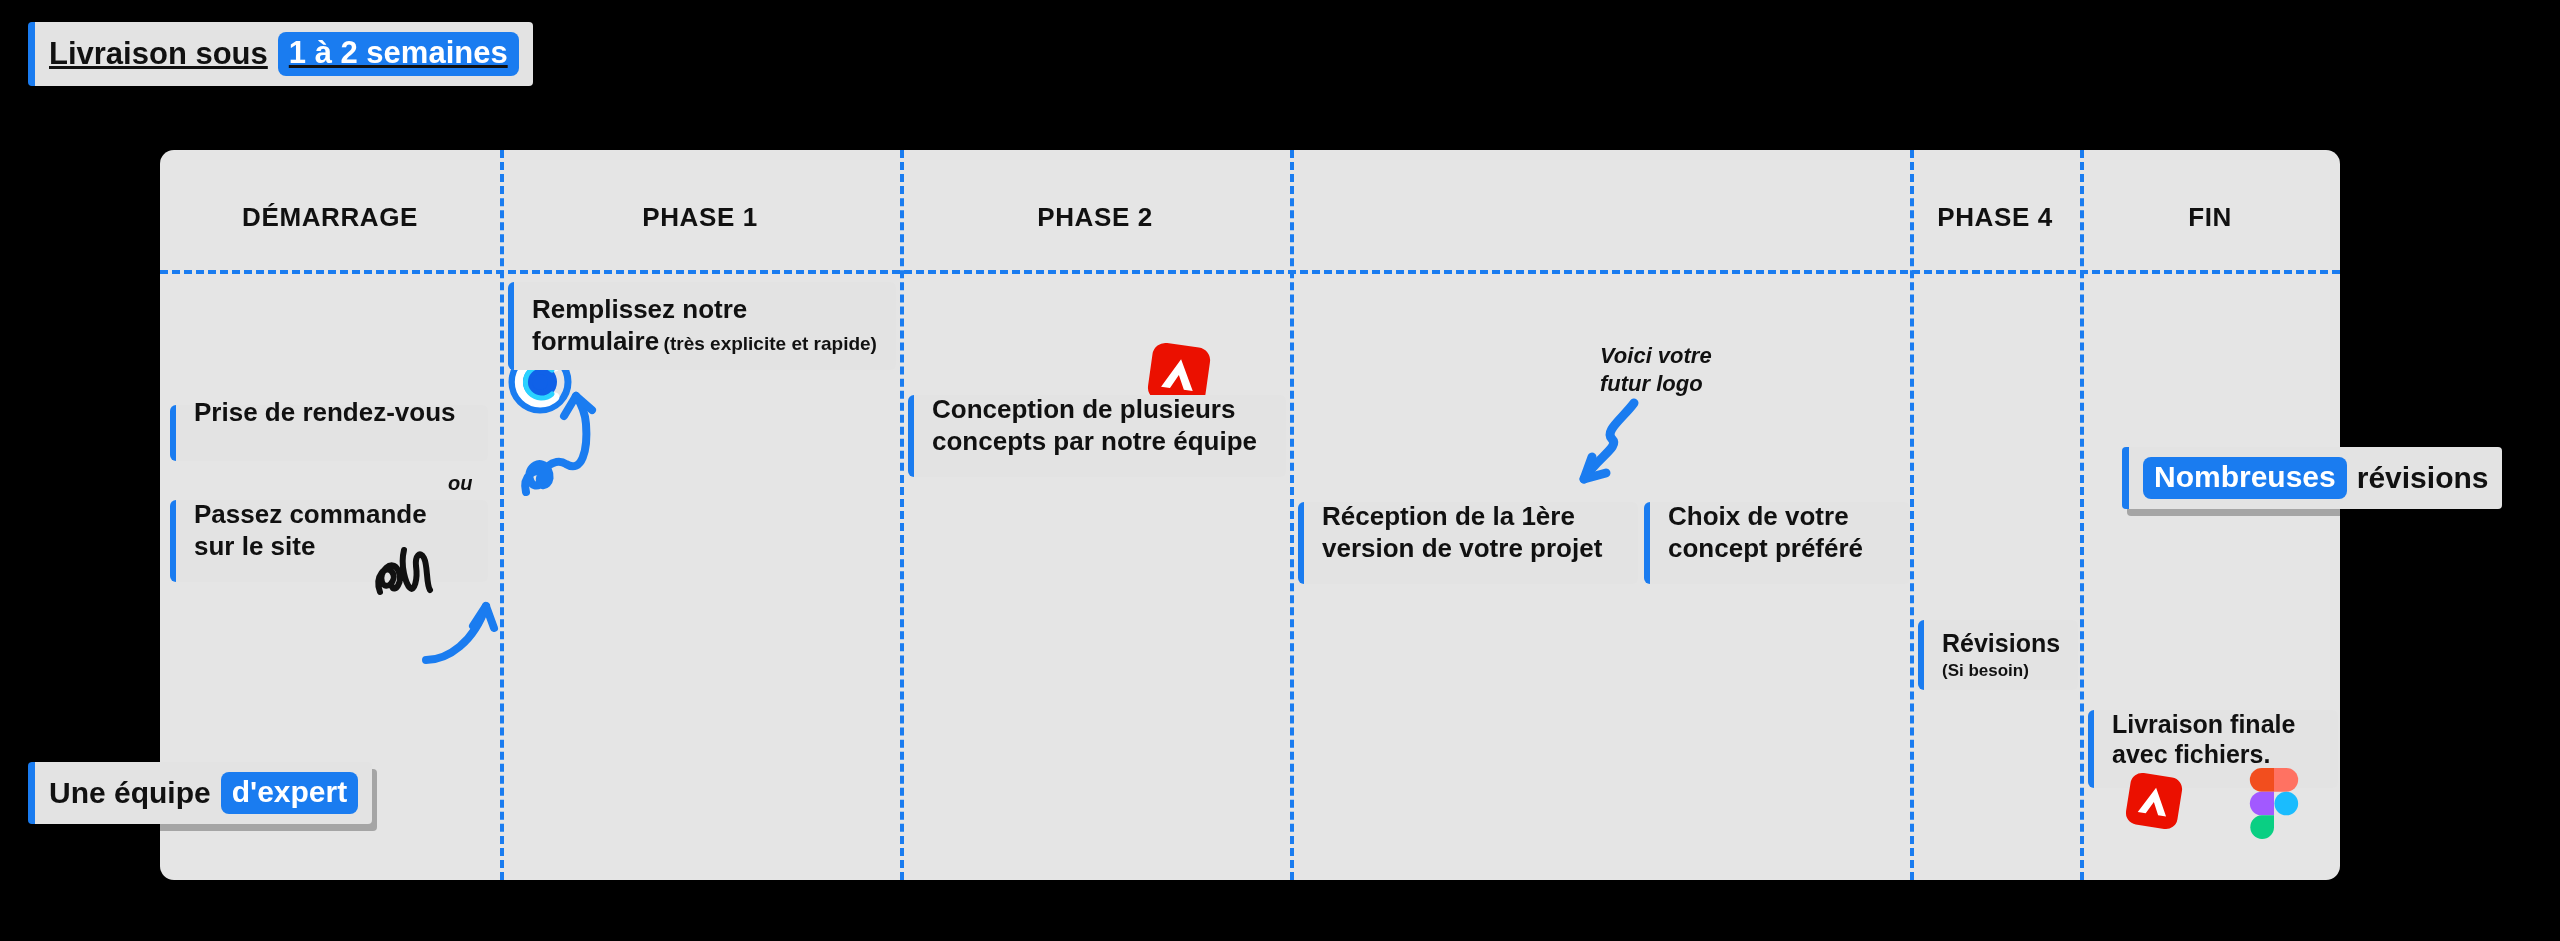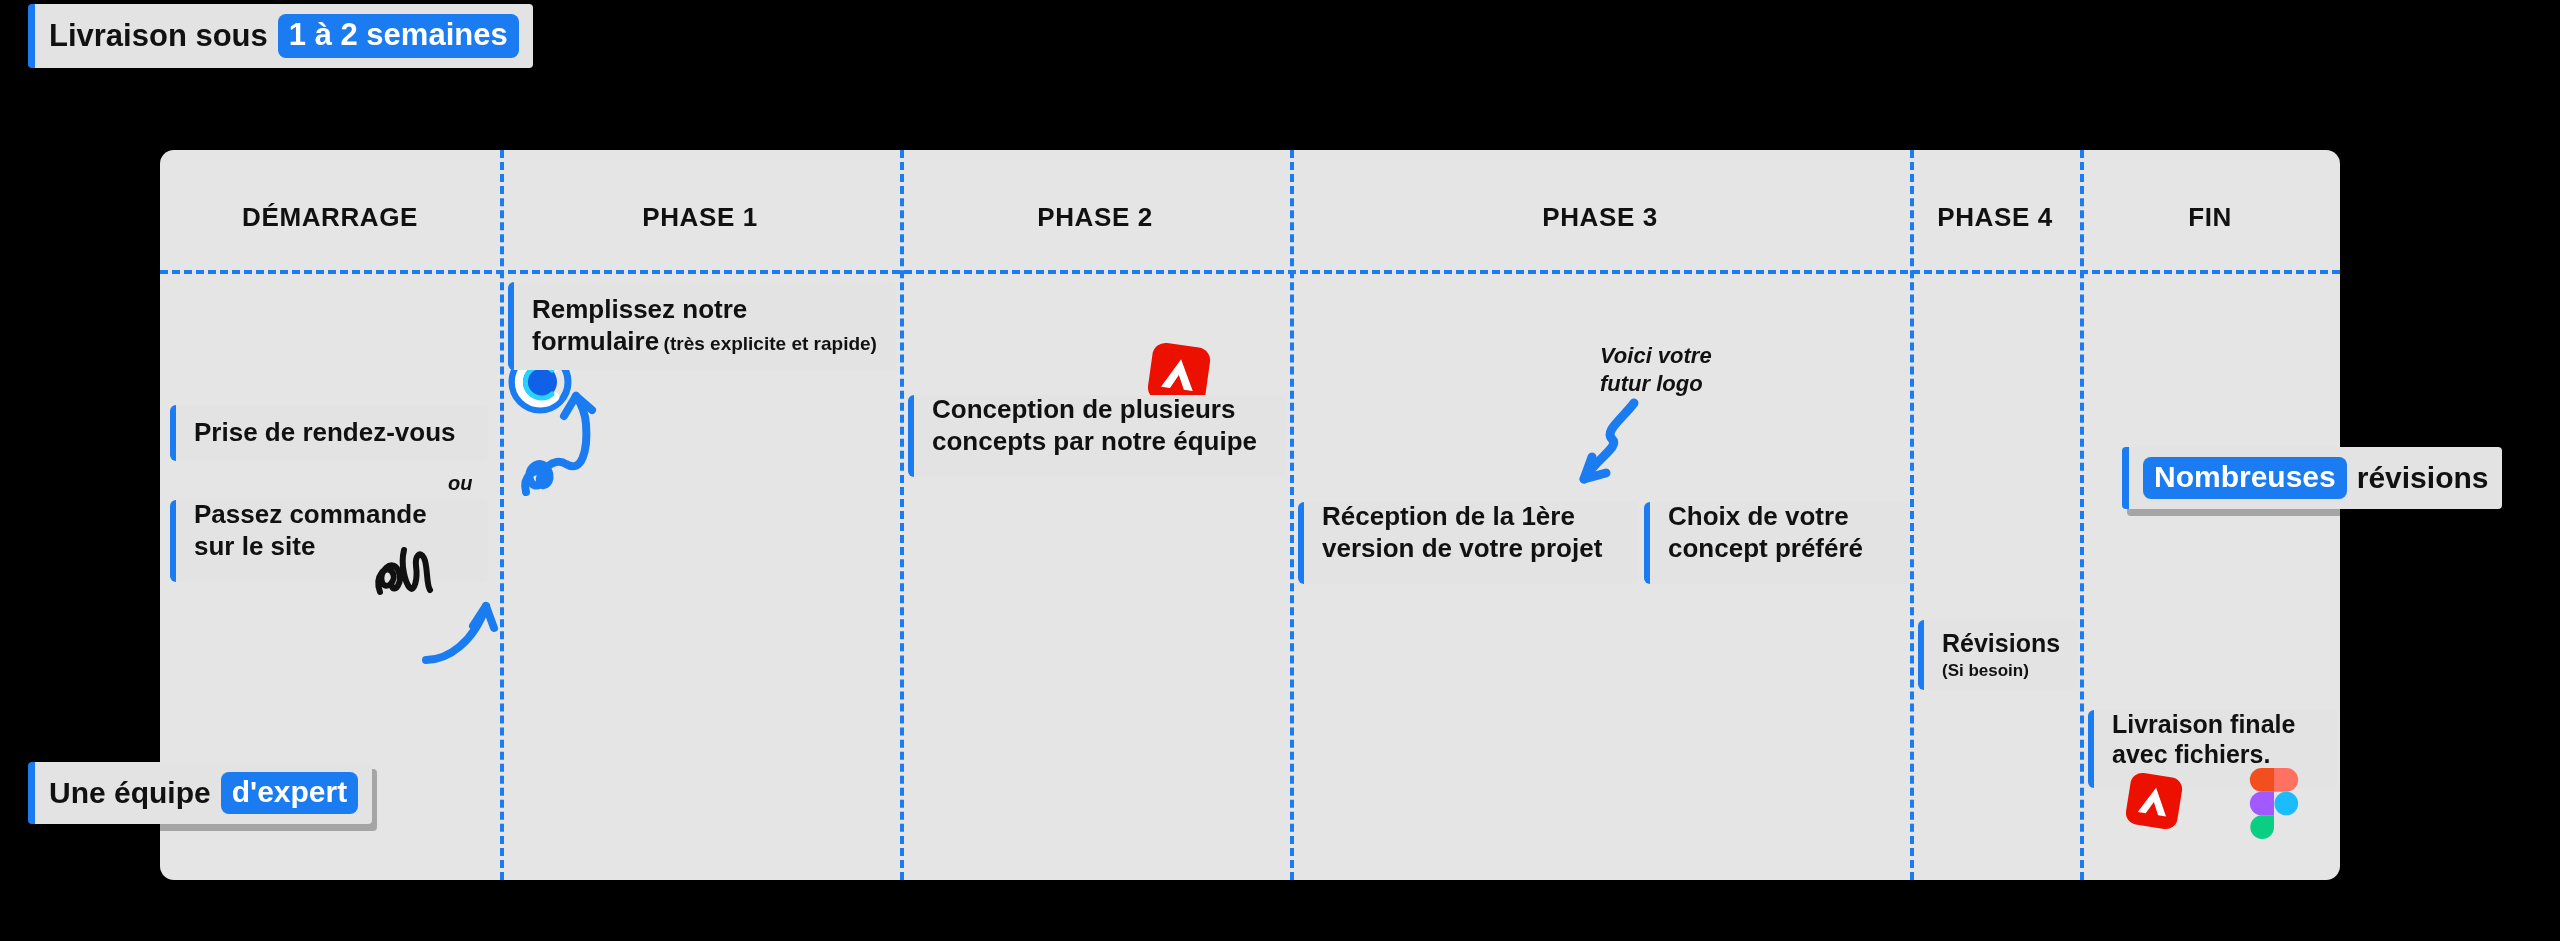--- a/index.html
+++ b/index.html
@@ -53,53 +53,52 @@
   .ou{position:absolute;font-style:italic;font-weight:800;font-size:20px;color:#111;}
 
   svg{display:block;overflow:visible;}
   .arrow{position:absolute;}
 </style>
 </head>
 <body>
 
 <div id="stage">
 
-  <div class="badge" style="left:28px;top:4px;">
+  <div class="badge" style="left:28px;top:22px;text-decoration:underline;">
     <span>Livraison sous</span>
     <span class="hl">1 à 2 semaines</span>
   </div>
 
   <div class="board">
 
     <div class="vsep" style="left:340px;"></div>
     <div class="vsep" style="left:740px;"></div>
     <div class="vsep" style="left:1130px;"></div>
     <div class="vsep" style="left:1750px;"></div>
     <div class="vsep" style="left:1920px;"></div>
 
     <div class="hsep" style="top:120px;"></div>
 
     <div class="phase-head" style="left:0;width:340px;top:52px;">DÉMARRAGE</div>
     <div class="phase-head" style="left:340px;width:400px;top:52px;">PHASE 1</div>
     <div class="phase-head" style="left:740px;width:390px;top:52px;">PHASE 2</div>
-    <div class="phase-head" style="left:1130px;width:620px;top:52px;">PHASE 3</div>
     <div class="phase-head" style="left:1750px;width:170px;top:52px;">PHASE 4</div>
     <div class="phase-head" style="left:1920px;width:260px;top:52px;">FIN</div>
 
     <div style="position:absolute;left:348px;top:200px;">
       <svg width="64" height="64" viewBox="0 0 64 64" aria-hidden="true">
         <circle cx="32" cy="32" r="28" fill="none" stroke="#1a7cf0" stroke-width="7"></circle>
         <path d="M47 17 A21 21 0 1 0 47 47" fill="none" stroke="#ffffff" stroke-width="9" stroke-linecap="round"></path>
         <circle cx="32" cy="32" r="17" fill="#1061e8"></circle>
         <path d="M44 20 A16 16 0 1 0 44 44" fill="none" stroke="#2ad2ff" stroke-width="5" stroke-linecap="round"></path>
         <circle cx="32" cy="32" r="8" fill="#1061e8"></circle>
       </svg>
     </div>
 
-    <div class="pill bar" style="left:10px;top:255px;width:318px;height:56px;font-size:26px;display:flex;align-items:flex-start;">
+    <div class="pill bar" style="left:10px;top:255px;width:318px;height:56px;font-size:26px;display:flex;align-items:flex-end;">
       <span>Prise de rendez-vous</span>
     </div>
 
     <div class="ou" style="left:288px;top:322px;">ou</div>
 
     <div class="pill bar" style="left:10px;top:350px;width:318px;height:82px;font-size:26px;white-space:pre-line;display:flex;align-items:center;">
       <span>Passez commande
 sur le site</span>
     </div>
 

